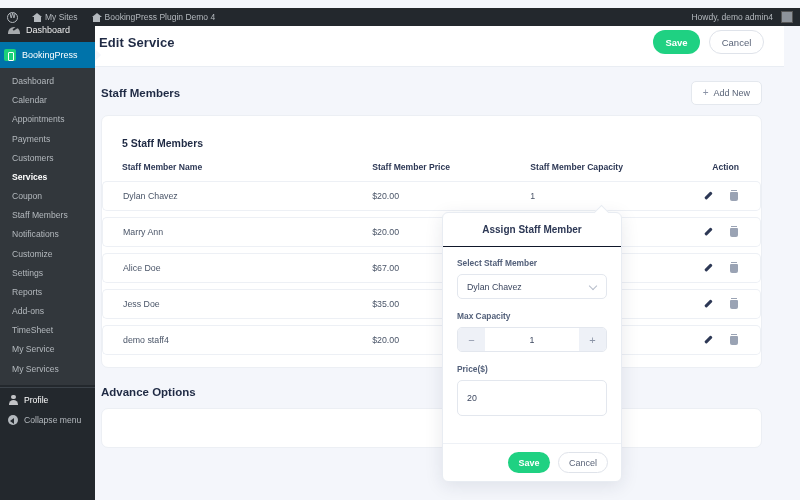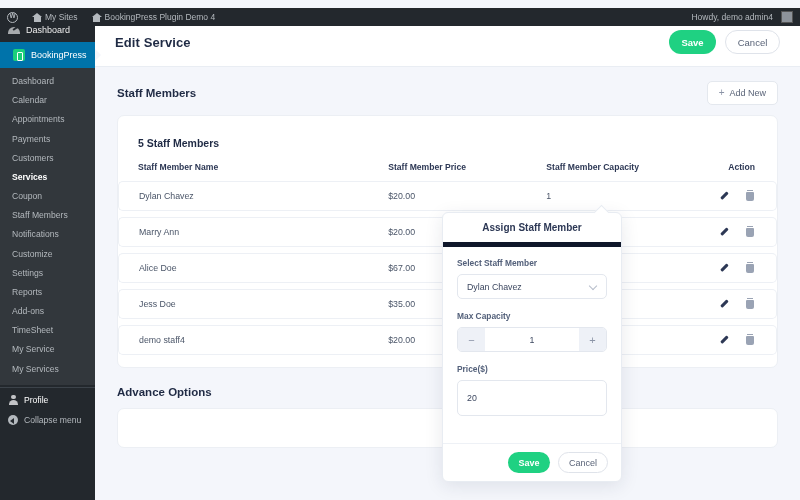--- a/index.html
+++ b/index.html
@@ -43,21 +43,21 @@
   .dash-ic::before {
     content: ""; position: absolute; left: 0; top: 2px; width: 12px; height: 7px;
     border-radius: 6px 6px 0 0; background: #a7aaad;
   }
   .dash-ic::after {
     content: ""; position: absolute; left: 5px; top: 3.5px; width: 4.5px; height: 1.6px;
     background: #23282d; transform: rotate(-35deg); transform-origin: left center;
   }
   .sb-current {
     display: flex; align-items: center; gap: 6px;
-    padding: 7px 13px; background: #0073aa; color: #fff; font-size: 9px;
+    padding: 7px 4px; background: #0073aa; color: #fff; font-size: 9px;
     position: relative;
   }
   .sb-current::after {
     content: ""; position: absolute; right: -6px; top: 50%; margin-top: -6px;
     border-top: 6px solid transparent; border-bottom: 6px solid transparent;
     border-left: 6px solid #f4f6fb;
   }
   .bp-ic {
     width: 12px; height: 12px; background: #1bd07a; border-radius: 2px;
     flex: none; position: relative;
@@ -84,21 +84,21 @@
     width: 10px; height: 10px; border-radius: 50%; background: #b4b9be; flex: none; position: relative;
   }
   .coll-ic::after {
     content: ""; position: absolute; left: 2.2px; top: 3.4px;
     border-top: 3px solid transparent; border-bottom: 3px solid transparent;
     border-right: 4px solid #23282d;
   }
 
   
   #main {
-    position: absolute; top: 18px; left: 95px; width: 705px; height: 482px;
+    position: absolute; top: 18px; left: 79px; width: 705px; height: 482px;
     background: #f4f6fb; overflow: hidden;
   }
   .page-header {
     height: 49px; background: #fff; display: flex; align-items: center;
     padding: 0 20px; border-bottom: 1px solid #e9edf3;
   }
   .page-title { font-size: 13px; font-weight: bold; color: #1f2a44; letter-spacing: .1px; }
   .hdr-actions { margin-left: auto; display: flex; gap: 9px; }
   .btn {
     font-family: "Liberation Sans", sans-serif; font-size: 9.5px;
@@ -165,21 +165,21 @@
     background: #fff; border: 1px solid #e8ecf2; border-radius: 6px;
     box-shadow: 0 4px 18px rgba(28,40,70,.10); z-index: 40;
   }
   .pop-arrow {
     position: absolute; top: -6px; left: 153px; width: 11px; height: 11px;
     background: #fff; border-left: 1px solid #e8ecf2; border-top: 1px solid #e8ecf2;
     transform: rotate(45deg);
   }
   .pop-head {
     height: 34px; display: flex; align-items: center; justify-content: center;
-    font-size: 10px; font-weight: bold; color: #2d3855; border-bottom: 5px solid #0f172a;
+    font-size: 10px; font-weight: bold; color: #2d3855; border-bottom: 1px solid #0f172a;
   }
   .pop-body { padding: 11px 14px 0 14px; }
   .f-label { font-size: 8.4px; color: #53607a; font-weight: bold; margin-bottom: 6px; }
   .f-group { margin-bottom: 12px; }
   .f-select {
     height: 25px; border: 1px solid #e3e7ee; border-radius: 5px;
     display: flex; align-items: center; padding: 0 9px; font-size: 8.8px; color: #3d4860;
     background: #fff; cursor: pointer;
   }
   .chev { margin-left: auto; width: 7px; height: 7px; position: relative; }

